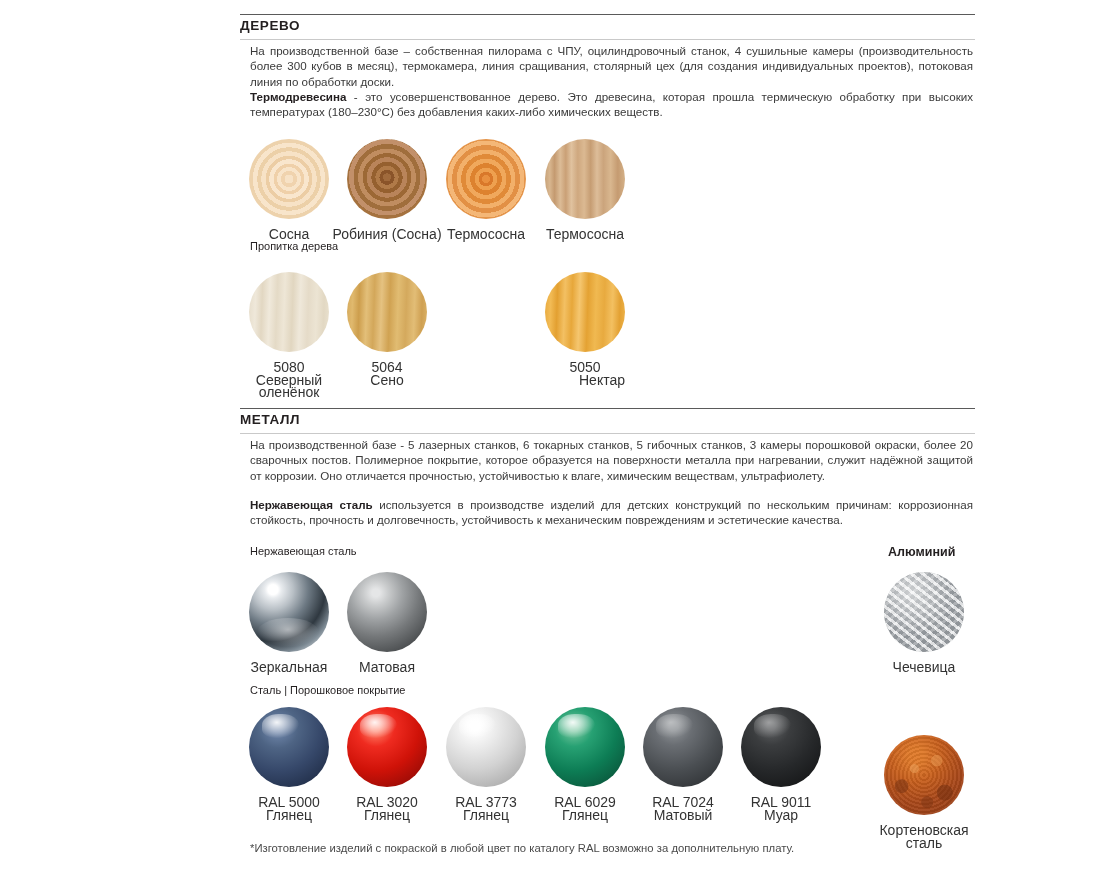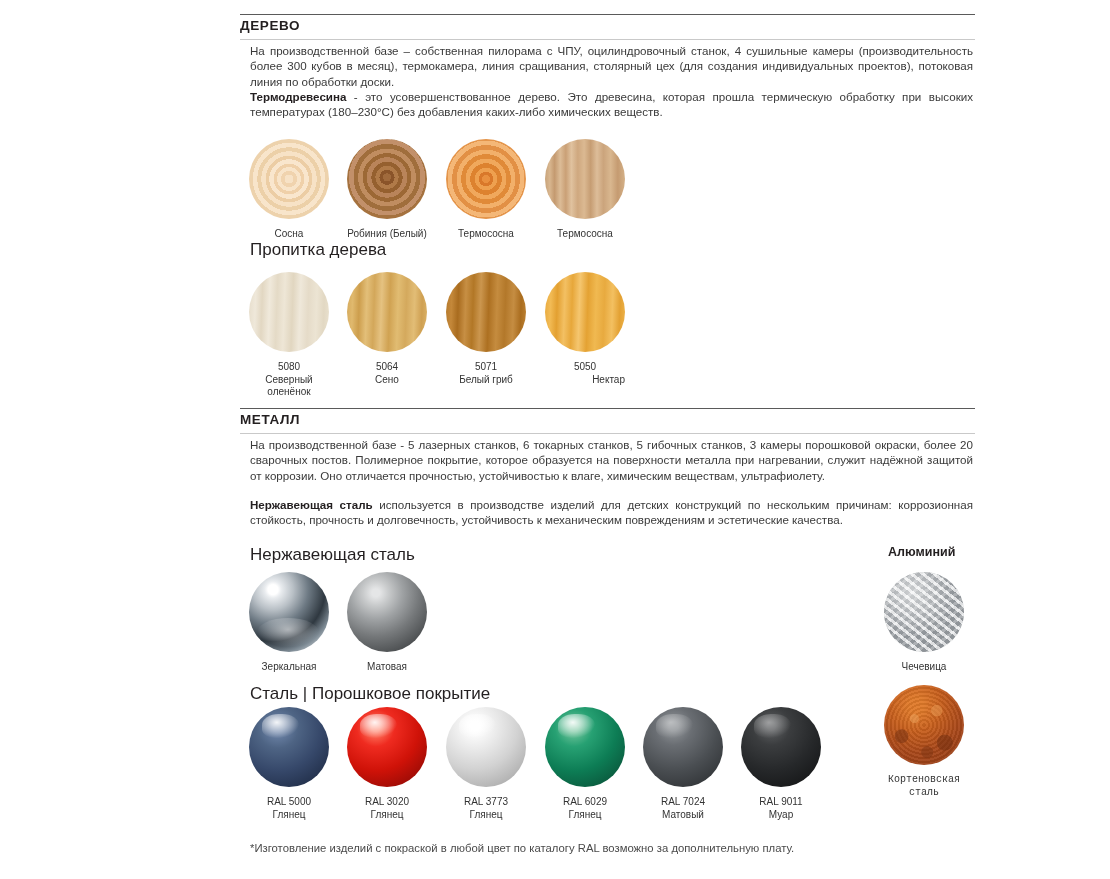--- a/index.html
+++ b/index.html
@@ -57,42 +57,42 @@
     text-align: justify;
   }
   .para b {
     font-weight: bold;
     color: #231f20;
   }
 
   
   .subhead {
     position: absolute;
-    font-size: 17px;
+    font-size: 11px;
     color: #231f20;
     font-weight: normal;
   }
 
   
   .swatch {
     position: absolute;
     width: 80px;
     text-align: center;
   }
   .swatch .disc {
     width: 80px;
     height: 80px;
     border-radius: 50%;
     margin: 0 auto;
     position: relative;
     overflow: hidden;
   }
   .swatch .cap {
     margin-top: 9px;
-    font-size: 10px;
+    font-size: 14px;
     line-height: 12.5px;
     color: #333;
   }
 
   
   .wood-sosna {
     background:
       radial-gradient(circle at 50% 50%, #f7e2c6 0 8%, #f0d3ae 8% 14%, #f8e4c9 14% 21%,
        #efd0a9 21% 27%, #f9e6cd 27% 35%, #eccda4 35% 41%, #f7e2c6 41% 49%,
        #ecd0a8 49% 56%, #f8e5cb 56% 64%, #edd2ac 64% 72%, #f6e1c5 72% 80%,
@@ -248,21 +248,21 @@
   <div class="para" style="top:89px;">
     <b>Термодревесина</b><span> - это усовершенствованное дерево. Это древесина, которая прошла термическую обработку при высоких температурах (180–230°С) без добавления каких-либо химических веществ.</span>
   </div>
 
   <div class="swatch" style="left:249px; top:139px;">
     <div class="disc wood-sosna"></div>
     <div class="cap">Сосна</div>
   </div>
   <div class="swatch" style="left:347px; top:139px;">
     <div class="disc wood-robinia"></div>
-    <div class="cap" style="white-space:nowrap; margin-left:-20px; width:120px;">Робиния (Белый)</div>
+    <div class="cap" style="white-space:nowrap; margin-left:-20px; width:120px;">Робиния (Сосна)</div>
   </div>
   <div class="swatch" style="left:446px; top:139px;">
     <div class="disc wood-listv2"></div>
     <div class="cap" style="white-space:nowrap; margin-left:-16px; width:112px;">Термососна</div>
   </div>
   <div class="swatch" style="left:545px; top:139px;">
     <div class="disc wood-termo"></div>
     <div class="cap" style="white-space:nowrap; margin-left:-16px; width:112px;">Термососна</div>
   </div>
 
@@ -271,25 +271,20 @@
   <div class="swatch" style="left:249px; top:272px;">
     <div class="disc imp-5080"></div>
     <div class="cap">5080</div>
     <div class="cap" style="margin-top:0;">Северный оленёнок</div>
   </div>
   <div class="swatch" style="left:347px; top:272px;">
     <div class="disc imp-5064"></div>
     <div class="cap">5064</div>
     <div class="cap" style="margin-top:0;">Сено</div>
   </div>
-  <div class="swatch" style="left:446px; top:272px;">
-    <div class="disc imp-5071"></div>
-    <div class="cap">5071</div>
-    <div class="cap" style="margin-top:0; white-space:nowrap; margin-left:-12px; width:104px;">Белый гриб</div>
-  </div>
   <div class="swatch" style="left:545px; top:272px;">
     <div class="disc imp-5050"></div>
     <div class="cap">5050</div>
     <div class="cap" style="margin-top:0;text-align:right;">Нектар</div>
   </div>
 
   <div class="rule-top" style="left:240px; top:408px; width:735px;"></div>
   <div class="section-head" style="top:412px;">
     <div class="title">МЕТАЛЛ</div>
   </div>
@@ -341,21 +336,21 @@
   <div class="swatch" style="left:643px; top:707px;">
     <div class="disc ball ral7024"></div>
     <div class="cap">RAL 7024</div>
     <div class="cap" style="margin-top:0;">Матовый</div>
   </div>
   <div class="swatch" style="left:741px; top:707px;">
     <div class="disc ball ral9011"></div>
     <div class="cap">RAL 9011</div>
     <div class="cap" style="margin-top:0;">Муар</div>
   </div>
-  <div class="swatch" style="left:884px; top:685px;font-family:Liberation Mono, monospace;">
+  <div class="swatch" style="left:884px; top:735px;">
     <div class="disc korten"></div>
     <div class="cap" style="white-space:nowrap; margin-left:-16px; width:112px;">Кортеновская</div>
     <div class="cap" style="margin-top:0;">сталь</div>
   </div>
 
   <div class="footnote">*Изготовление изделий с покраской в любой цвет по каталогу RAL возможно за дополнительную плату.</div>
 
 </div>
 
 </body></html>

